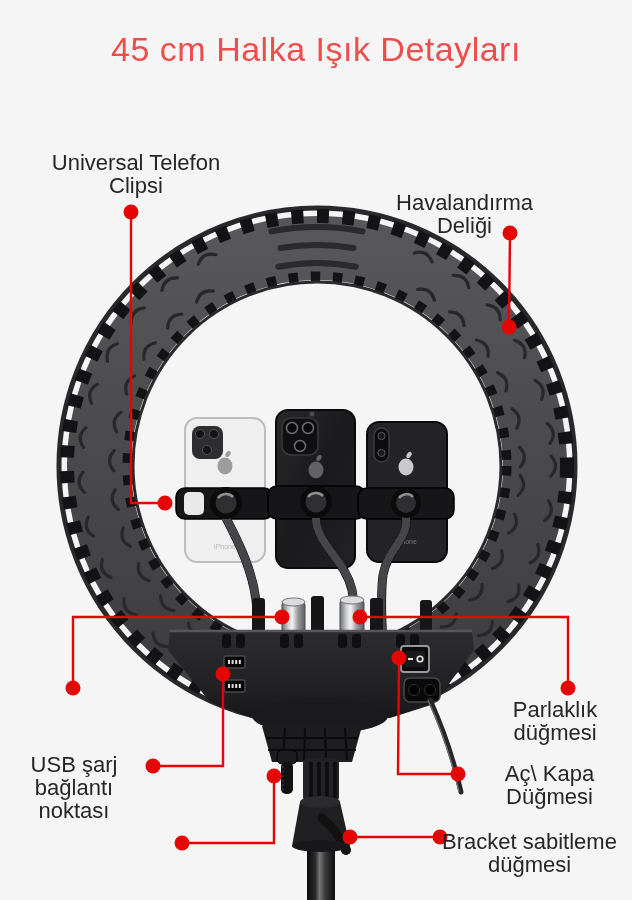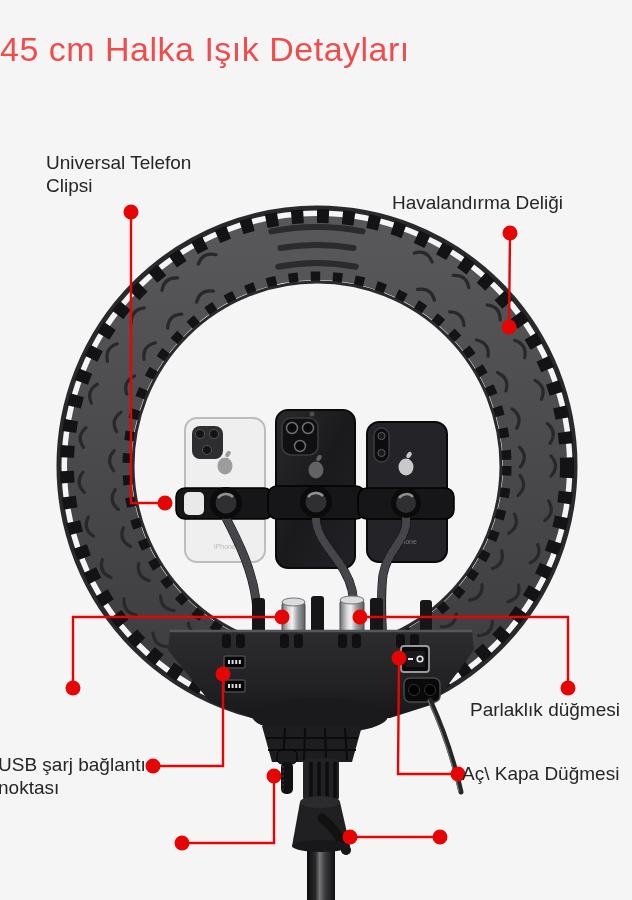--- a/index.html
+++ b/index.html
@@ -3,29 +3,29 @@
 <meta charset="utf-8">
 <style>
   html,body{margin:0;padding:0;}
   #stage{
     position:relative; width:632px; height:900px;
     background:#f5f5f6; overflow:hidden;
     font-family:"Liberation Sans", sans-serif;
   }
   .title{
     position:absolute; top:30px; left:0; right:0;
-    font-size:34px; font-weight:500;
+    text-align:center; font-size:34px; font-weight:500;
     color:#ef4c4c; letter-spacing:.5px;
   }
   .callout-label{
-    position:absolute; font-size:19px; line-height:23px;
-    color:#262626; 
+    position:absolute; font-size:22px; line-height:23px;
+    color:#262626; text-align:center;
   }
   .lbl-clip      {left:46px;  top:151px; width:180px;}
-  .lbl-vent      {left:392px; top:191px; width:185px;}
+  .lbl-vent      {left:372px; top:191px; width:185px;}
   .lbl-colortemp {left:4px;   top:693px; width:172px;}
   .lbl-usb       {left:-2px;  top:753px; width:152px;}
   .lbl-angle     {left:4px;   top:830px; width:175px;}
   .lbl-bright    {left:470px; top:698px; width:170px;}
   .lbl-power     {left:462px; top:762px; width:175px;}
   .lbl-bracket   {left:442px; top:830px; width:175px;}
   svg{position:absolute; left:0; top:0;}
 </style>
 </head>
 <body>
@@ -326,13 +326,14 @@
       <circle cx="350" cy="837" r="7.5"></circle>
       <circle cx="440" cy="837" r="7.5"></circle>
     </g>
   </svg>
 
   <div class="callout-label lbl-clip">Universal Telefon Clipsi</div>
   <div class="callout-label lbl-vent">Havalandırma Deliği</div>
   <div class="callout-label lbl-usb">USB şarj bağlantı noktası</div>
   <div class="callout-label lbl-bright">Parlaklık düğmesi</div>
   <div class="callout-label lbl-power">Aç\ Kapa Düğmesi</div>
+  <div class="callout-label lbl-bracket">Bracket sabitleme düğmesi</div>
 </div>
 
 </body></html>

